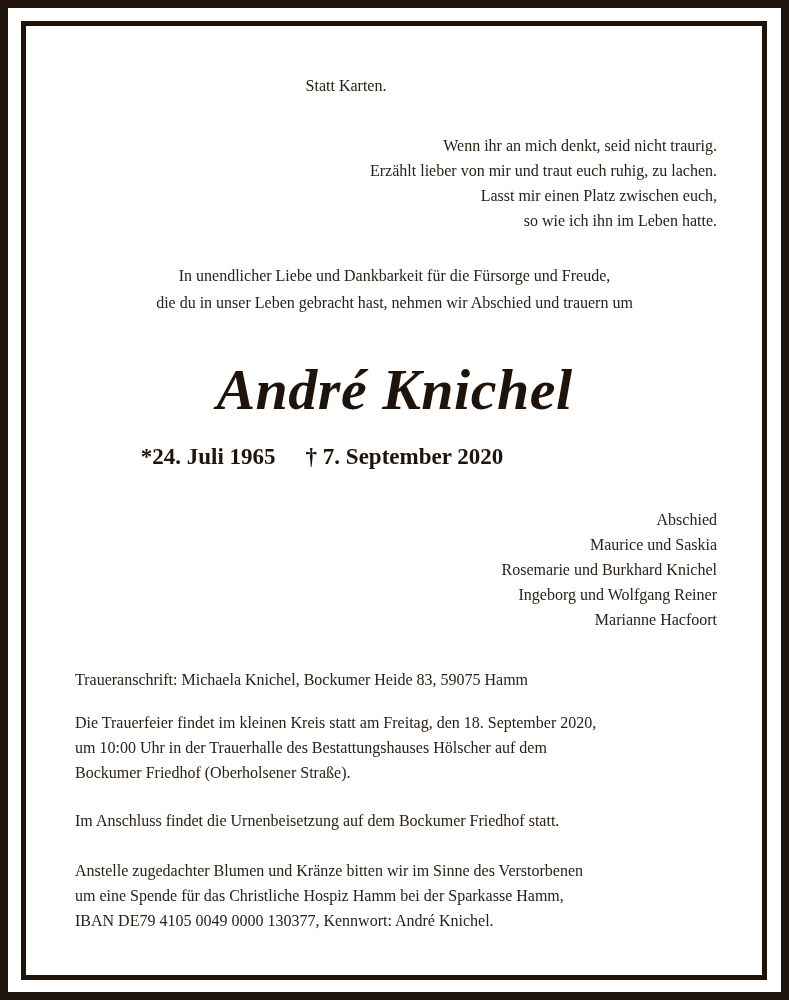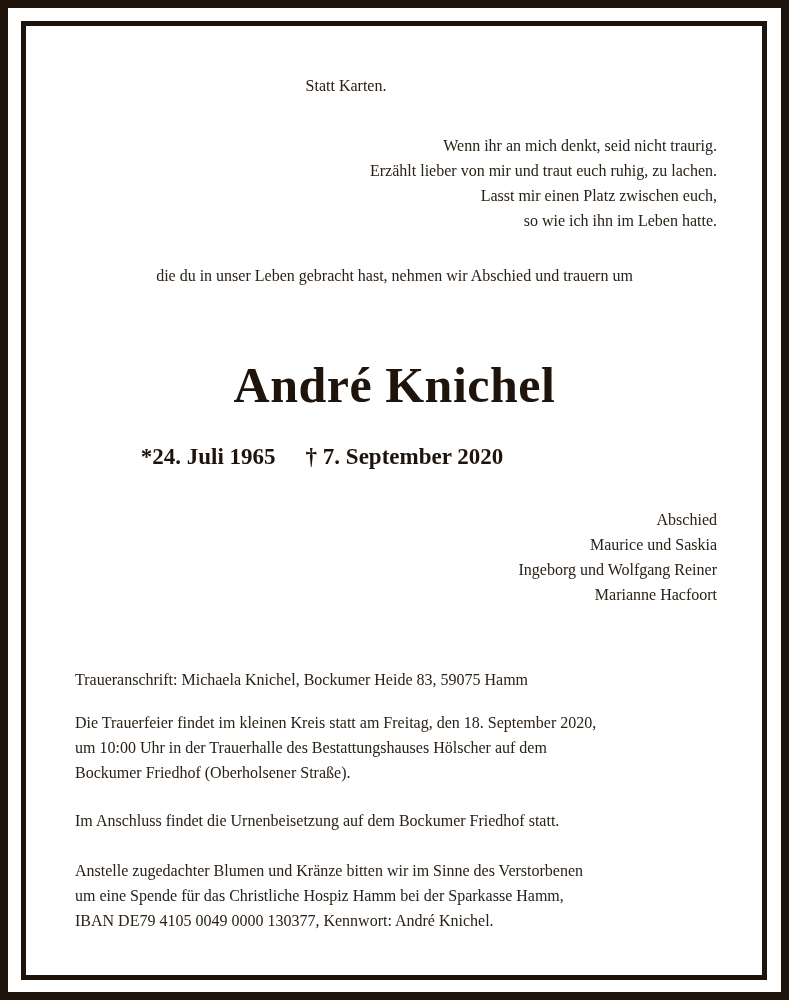--- a/index.html
+++ b/index.html
@@ -14,21 +14,21 @@
     box-sizing: border-box; border: 8px solid #1f140b;
   }
   .inner-frame {
     position: absolute; left: 21px; top: 21px; width: 746px; height: 959px;
     box-sizing: border-box; border: 5px solid #1f140b;
   }
   .t { position: absolute; white-space: nowrap; font-family: "Liberation Serif", serif; }
   .intro { top: 77px; left: 0; width: 692px; text-align: center; font-size: 16px; }
   .poem { top: 133px; right: 72px; text-align: right; font-size: 16px; line-height: 25px; }
   .dedication { top: 262px; left: 0; width: 789px; text-align: center; font-size: 16px; line-height: 27px; }
-  .name { top: 356px; left: 0; width: 789px; text-align: center; font-size: 50px; font-weight: bold; color: #1f140b; letter-spacing: 0.5px; }
+  .name { top: 356px; left: 0; width: 789px; text-align: center; font-size: 58px; font-weight: bold; color: #1f140b; letter-spacing: 0.5px; font-style: italic; }
   .dates { top: 444px; left: 0; width: 644px; text-align: center; font-size: 23px; font-weight: bold; color: #1f140b; }
   .dates .gap { display: inline-block; width: 30px; }
   .mourners { top: 507px; right: 72px; text-align: right; font-size: 16px; line-height: 25px; }
   .body-para { left: 75px; font-size: 16px; line-height: 25px; white-space: normal; width: 640px; }
   .p1 { top: 667px; }
   .p2 { top: 710px; }
   .p3 { top: 808px; }
   .p4 { top: 858px; }
   .line { display: block; white-space: nowrap; }
 </style>
@@ -41,32 +41,34 @@
 <div class="t intro">Statt Karten.</div>
 
 <div class="t poem">
   <span class="line">Wenn ihr an mich denkt, seid nicht traurig.</span>
   <span class="line">Erzählt lieber von mir und traut euch ruhig, zu lachen.</span>
   <span class="line">Lasst mir einen Platz zwischen euch,</span>
   <span class="line">so wie ich ihn im Leben hatte.</span>
 </div>
 
 <div class="t dedication">
+  <span class="line">In unendlicher Liebe und Dankbarkeit für die Fürsorge und Freude,</span>
   <span class="line">die du in unser Leben gebracht hast, nehmen wir Abschied und trauern um</span>
 </div>
 
 <div class="t name">André Knichel</div>
 
 <div class="t dates">
   <span>*</span><span>24. Juli 1965</span><span class="gap"></span><span>†</span> <span>7. September 2020</span>
 </div>
 
 <div class="t mourners">
   <span class="line">Abschied</span>
   <span class="line">Maurice und Saskia</span>
+  <span class="line">Rosemarie und Burkhard Knichel</span>
   <span class="line">Ingeborg und Wolfgang Reiner</span>
   <span class="line">Marianne Hacfoort</span>
 </div>
 
 <div class="t body-para p1">
   <span class="line">Traueranschrift: Michaela Knichel, Bockumer Heide 83, 59075 Hamm</span>
 </div>
 
 <div class="t body-para p2">
   <span class="line">Die Trauerfeier findet im kleinen Kreis statt am Freitag, den 18. September 2020,</span>

